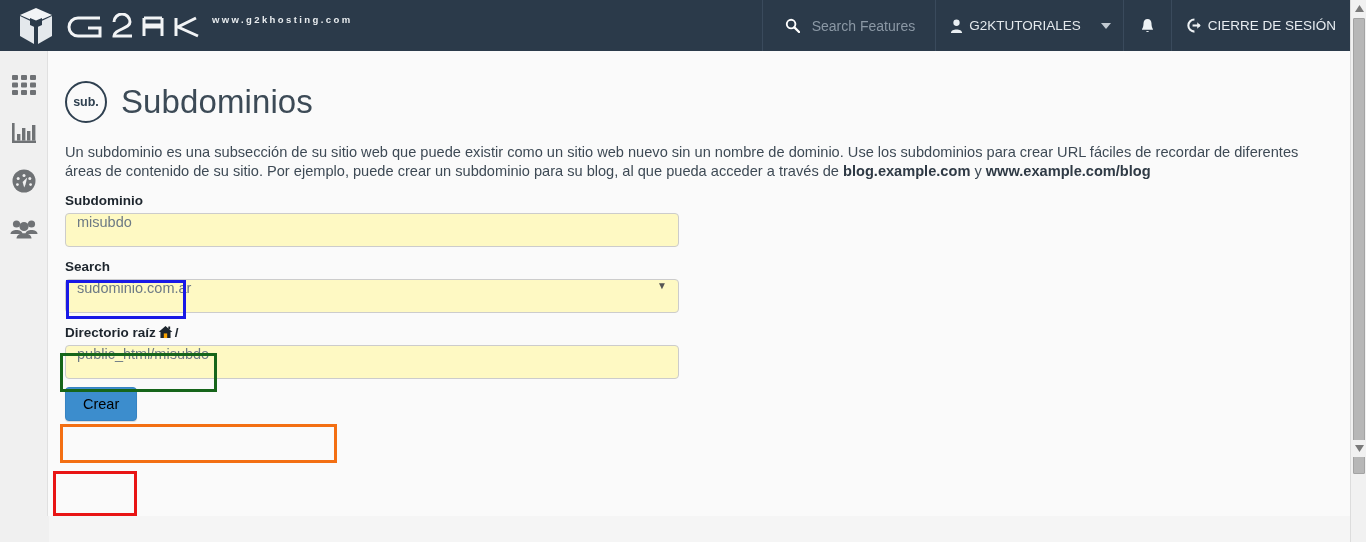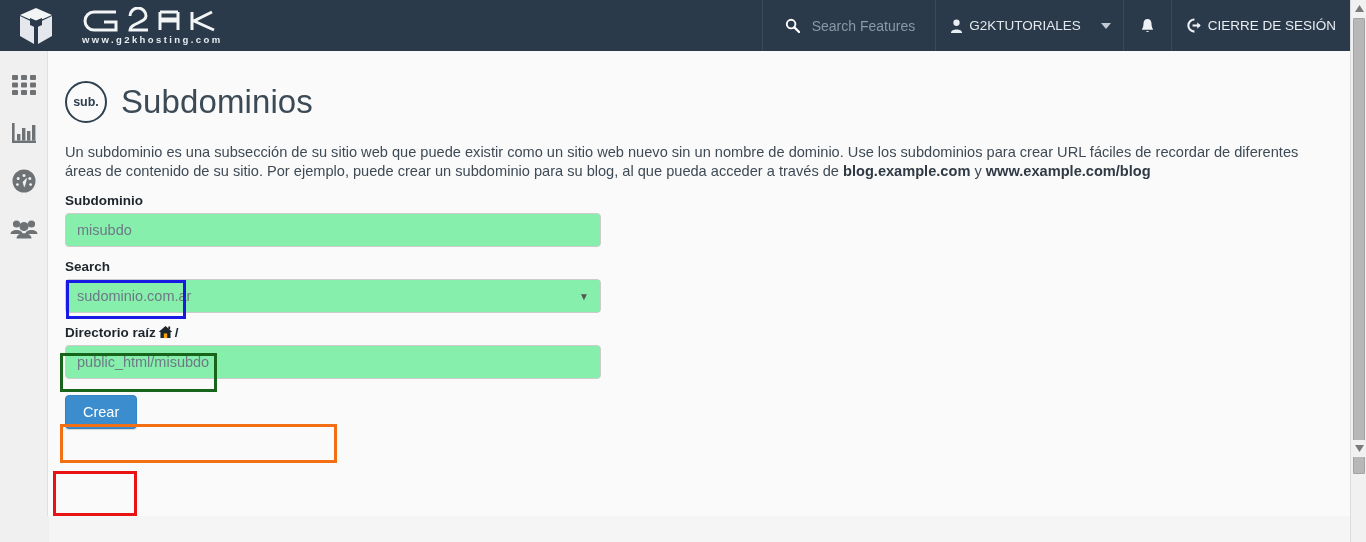--- a/index.html
+++ b/index.html
@@ -13,21 +13,21 @@
 
   
   .topbar {
     position: absolute; top: 0; left: 0;
     width: 1350px; height: 51px;
     background: #2b3a4a;
     display: flex; align-items: center;
   }
   .logo-zone { display: flex; align-items: center; padding-left: 14px; }
   .logo-cube { width: 44px; height: 44px; flex: 0 0 44px; }
-  .logo-text-wrap { margin-left: 22px; display: flex; flex-direction: column; justify-content: center; }
+  .logo-text-wrap { margin-left: 6px; display: flex; flex-direction: row; justify-content: center; }
   .logo-g2k { height: 26px; }
   .logo-url {
     color: #e8ecef; font-size: 9.5px; letter-spacing: 2.4px;
     font-weight: bold; margin-top: 1px; margin-left: 2px;
   }
 
   .topbar-spacer { flex: 1 1 auto; }
 
   .tb-item {
     height: 65px; display: flex; align-items: center;
@@ -90,34 +90,34 @@
     margin-top: 30px;
     font-size: 27px; color: #3c4a56; font-weight: normal;
   }
 
   .field-block { margin-top: 12px; }
   .field-label {
     font-size: 13.5px; font-weight: bold; color: #1d252d;
     margin-bottom: 5px; display: flex; align-items: center; gap: 2px;
   }
   .input-box {
-    width: 536px; height: 34px;
+    width: 614px; height: 34px;
     border: 1px solid #ccc; border-radius: 4px;
-    background: #86efac;
-    display: flex; align-items: center;
+    background: #fef9c3;
+    display: flex; 
     padding: 0 11px;
     font-size: 14.5px; color: #6d7a85;
     position: relative;
   }
   .select-box { justify-content: space-between; }
   .select-caret { color: #555; font-size: 10px; }
 
   .btn-crear {
-    margin-top: 16px;
-    background: #3c8dcd; color: #ffffff;
+    margin-top: 8px;
+    background: #3c8dcd; color: #000000;
     border: 1px solid #3683c2; border-radius: 4px;
     font-size: 14.5px; font-family: "Liberation Sans", sans-serif;
     padding: 8px 17px; cursor: pointer;
     box-shadow: 0 1px 1px rgba(0,0,0,0.14);
   }
 
   
   .anno { position: absolute; pointer-events: none; }
   .anno-blue   { border: 3px solid #1919e6; }
   .anno-green  { border: 3px solid #16651a; }

